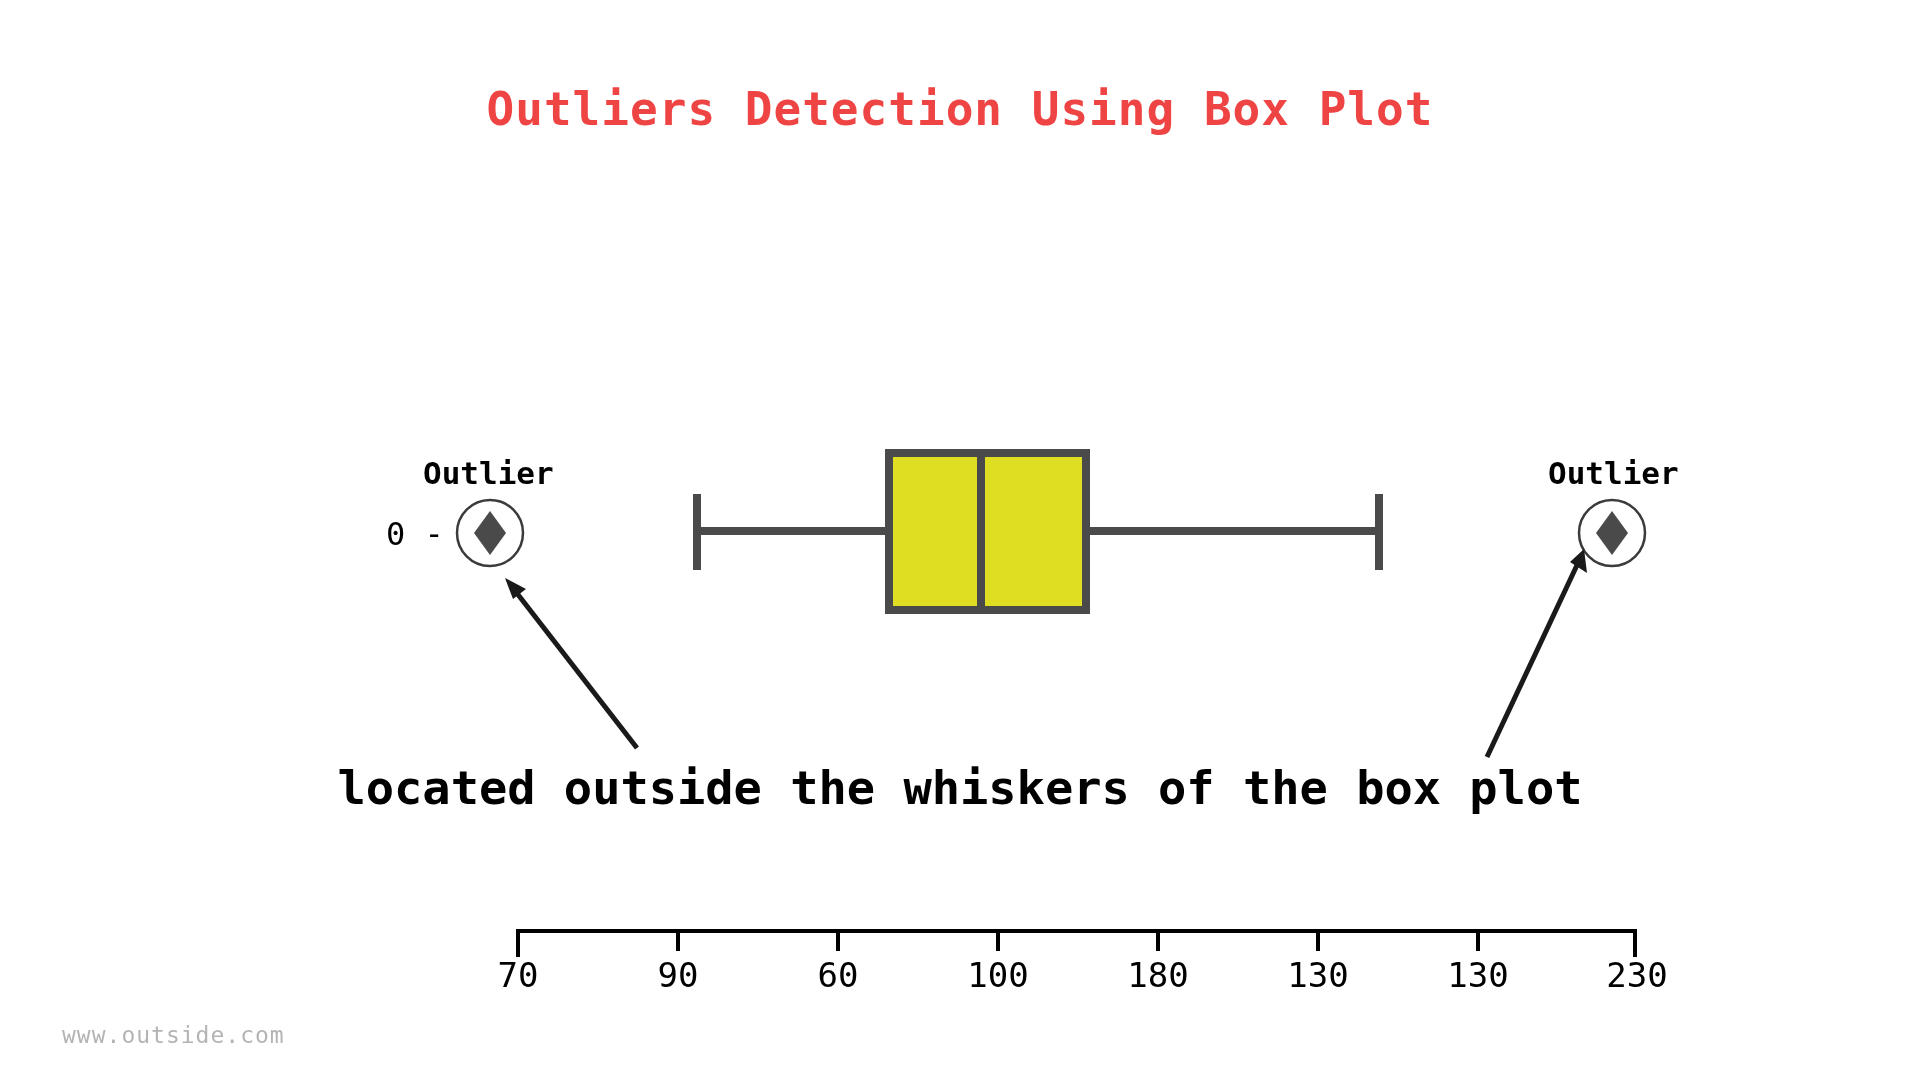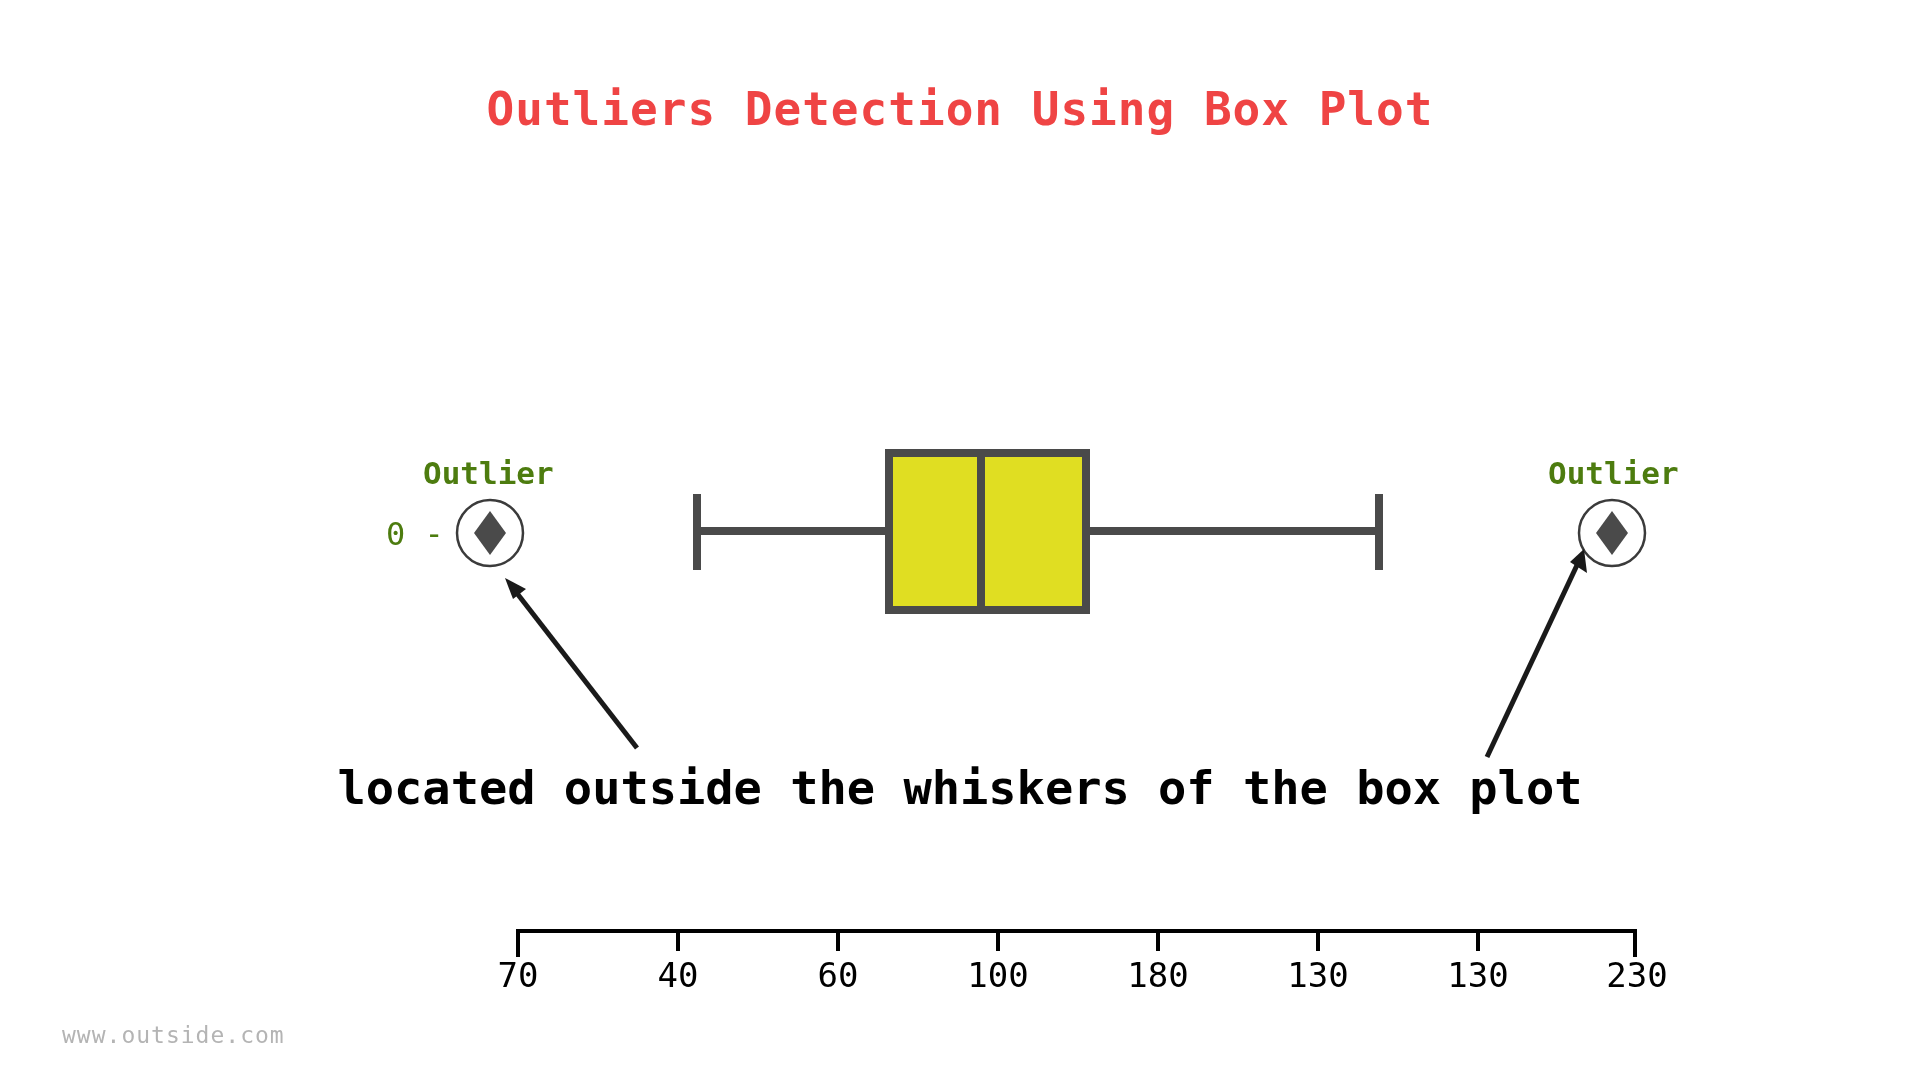--- a/index.html
+++ b/index.html
@@ -36,21 +36,21 @@
   .chart-svg {
     position: absolute;
     left: 0;
     top: 0;
     width: 1920px;
     height: 1080px;
   }
   .lbl {
     position: absolute;
     font-family: "DejaVu Sans Mono", monospace;
-    color: #4d7c0f;
+    color: #000000;
     white-space: nowrap;
   }
   .outlier-label {
     font-size: 31px;
     font-weight: 700;
   }
   .outlier-left-label { left: 423px; top: 455px; }
   .outlier-right-label { left: 1548px; top: 455px; }
   .ytick-label {
     left: 386px;
@@ -145,21 +145,21 @@
 
   <div class="lbl outlier-label outlier-left-label">Outlier</div>
 
   <div class="lbl outlier-label outlier-right-label">Outlier</div>
 
   <div class="lbl ytick-label">0 -</div>
 
   <div class="annotation">located outside the whiskers of the box plot</div>
 
   <div class="xtick-label" style="left:518px">70</div>
-  <div class="xtick-label" style="left:678px">40</div>
+  <div class="xtick-label" style="left:678px">90</div>
   <div class="xtick-label" style="left:838px">60</div>
   <div class="xtick-label" style="left:998px">100</div>
   <div class="xtick-label" style="left:1158px">180</div>
   <div class="xtick-label" style="left:1318px">130</div>
   <div class="xtick-label" style="left:1478px">130</div>
   <div class="xtick-label" style="left:1637px">230</div>
 
   <div class="watermark">www.outside.com</div>
 
 </div>

